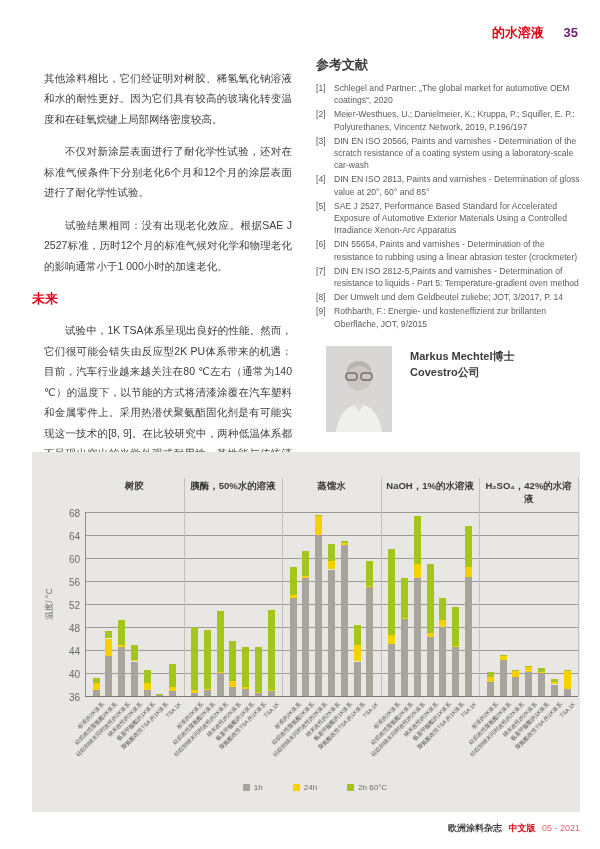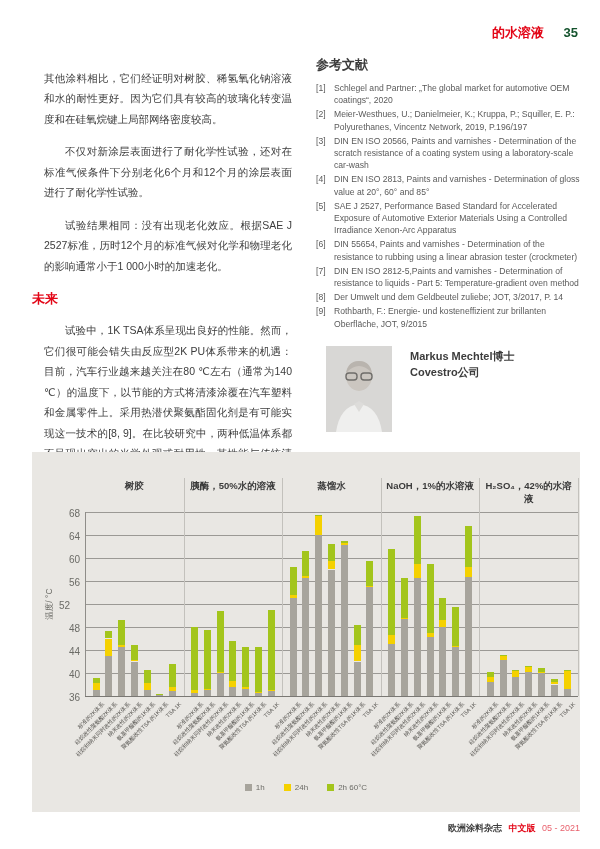--- a/index.html
+++ b/index.html
@@ -4,21 +4,21 @@
 <style>
   html,body{margin:0;padding:0;background:#888;}
   *{box-sizing:border-box;}
   .page{
     position:relative;width:600px;height:849px;background:#ffffff;margin:0 auto;
     font-family:"Liberation Sans","DejaVu Sans",sans-serif;color:#3c3c3c;overflow:hidden;
   }
   
   .hdr{position:absolute;top:24px;right:22px;font-size:13px;font-weight:bold;}
   .hdr .sec{color:#e30617;}
-  .hdr .pg{color:#14532d;margin-left:16px;}
+  .hdr .pg{color:#701a75;margin-left:16px;}
   
   .colL{position:absolute;left:32px;top:56px;width:272px;}
   .para{margin:12px;font-size:10.5px;line-height:1.95;text-align:justify;color:#3c3c3c;}
   .para.indent{text-indent:2em;}
   .sect-head{margin:14px 0 6px 0;font-size:13px;font-weight:bold;color:#e30617;}
   .endmark{display:inline-block;width:11px;height:11px;background:#1a1a1a;color:#fff;border-radius:50%;
     font-size:8px;font-weight:bold;text-align:center;line-height:11px;margin-left:6px;vertical-align:-1px;}
   
   .colR{position:absolute;left:316px;top:56px;width:268px;}
   .ref-head{margin:0 0 8px 0;font-size:13px;font-weight:bold;color:#3c3c3c;}
@@ -35,21 +35,21 @@
   .panel{position:absolute;left:32px;top:452px;width:548px;height:360px;background:#e9e7e3;}
   .grp-headers{position:absolute;left:53px;top:26px;width:493px;display:flex;}
   .grp-cell{flex:1;text-align:center;font-size:9.5px;font-weight:bold;color:#3a3a3a;padding:2px 2px;}
   .gridline{position:absolute;height:1px;background:#9b9995;}
   .gridline.base{background:#7a7874;}
   .ytick{position:absolute;font-size:10px;color:#6b6b66;text-align:right;width:22px;}
   .ylab{position:absolute;font-size:8.5px;color:#6b6b66;transform:rotate(-90deg);transform-origin:center;white-space:nowrap;}
   .vline{position:absolute;width:1px;background:#c3c1bc;}
   .bar-seg{position:absolute;}
   .xlab{position:absolute;width:110px;text-align:right;font-size:5.6px;color:#55534f;transform:rotate(-45deg);transform-origin:100% 0;white-space:nowrap;}
-  .legend{position:absolute;left:0;top:331px;width:100%;display:flex;justify-content:center;gap:19px;}
+  .legend{position:absolute;left:9px;top:331px;width:100%;display:flex;justify-content:center;gap:30px;}
   .leg-item{display:flex;align-items:center;font-size:8px;color:#6b6b66;}
   .leg-sw{width:7px;height:7px;margin-right:4px;display:inline-block;}
   
   .ftr{position:absolute;top:822px;right:20px;font-size:9px;}
   .ftr .mag{color:#3c3c3c;font-weight:bold;}
   .ftr .ed{color:#e30617;font-weight:bold;margin-left:4px;}
   .ftr .iss{color:#e8616d;margin-left:4px;}
 </style>
 </head>
 <body>
@@ -116,21 +116,21 @@
       </div>
       <div class="gridline base" style="left: 53px; top: 244px; width: 493px;"></div>
       <div class="ytick" style="left: 26px; top: 239.5px;">36</div>
       <div class="gridline" style="left: 53px; top: 221px; width: 493px;"></div>
       <div class="ytick" style="left: 26px; top: 216.5px;">40</div>
       <div class="gridline" style="left: 53px; top: 198px; width: 493px;"></div>
       <div class="ytick" style="left: 26px; top: 193.5px;">44</div>
       <div class="gridline" style="left: 53px; top: 175px; width: 493px;"></div>
       <div class="ytick" style="left: 26px; top: 170.5px;">48</div>
       <div class="gridline" style="left: 53px; top: 152px; width: 493px;"></div>
-      <div class="ytick" style="left: 16px; top: 147.5px;">52</div>
+      <div class="ytick" style="left: 26px; top: 147.5px;">52</div>
       <div class="gridline" style="left: 53px; top: 129px; width: 493px;"></div>
       <div class="ytick" style="left: 26px; top: 124.5px;">56</div>
       <div class="gridline" style="left: 53px; top: 106px; width: 493px;"></div>
       <div class="ytick" style="left: 26px; top: 101.5px;">60</div>
       <div class="gridline" style="left: 53px; top: 83px; width: 493px;"></div>
       <div class="ytick" style="left: 26px; top: 78.5px;">64</div>
       <div class="gridline" style="left: 53px; top: 60px; width: 493px;"></div>
       <div class="ytick" style="left: 26px; top: 55.5px;">68</div>
       <div class="vline" style="left: 53px; top: 60px; height: 184px; background: rgb(143, 141, 137);"></div>
       <div class="vline" style="left: 151.6px; top: 26px; height: 218px;"></div>

